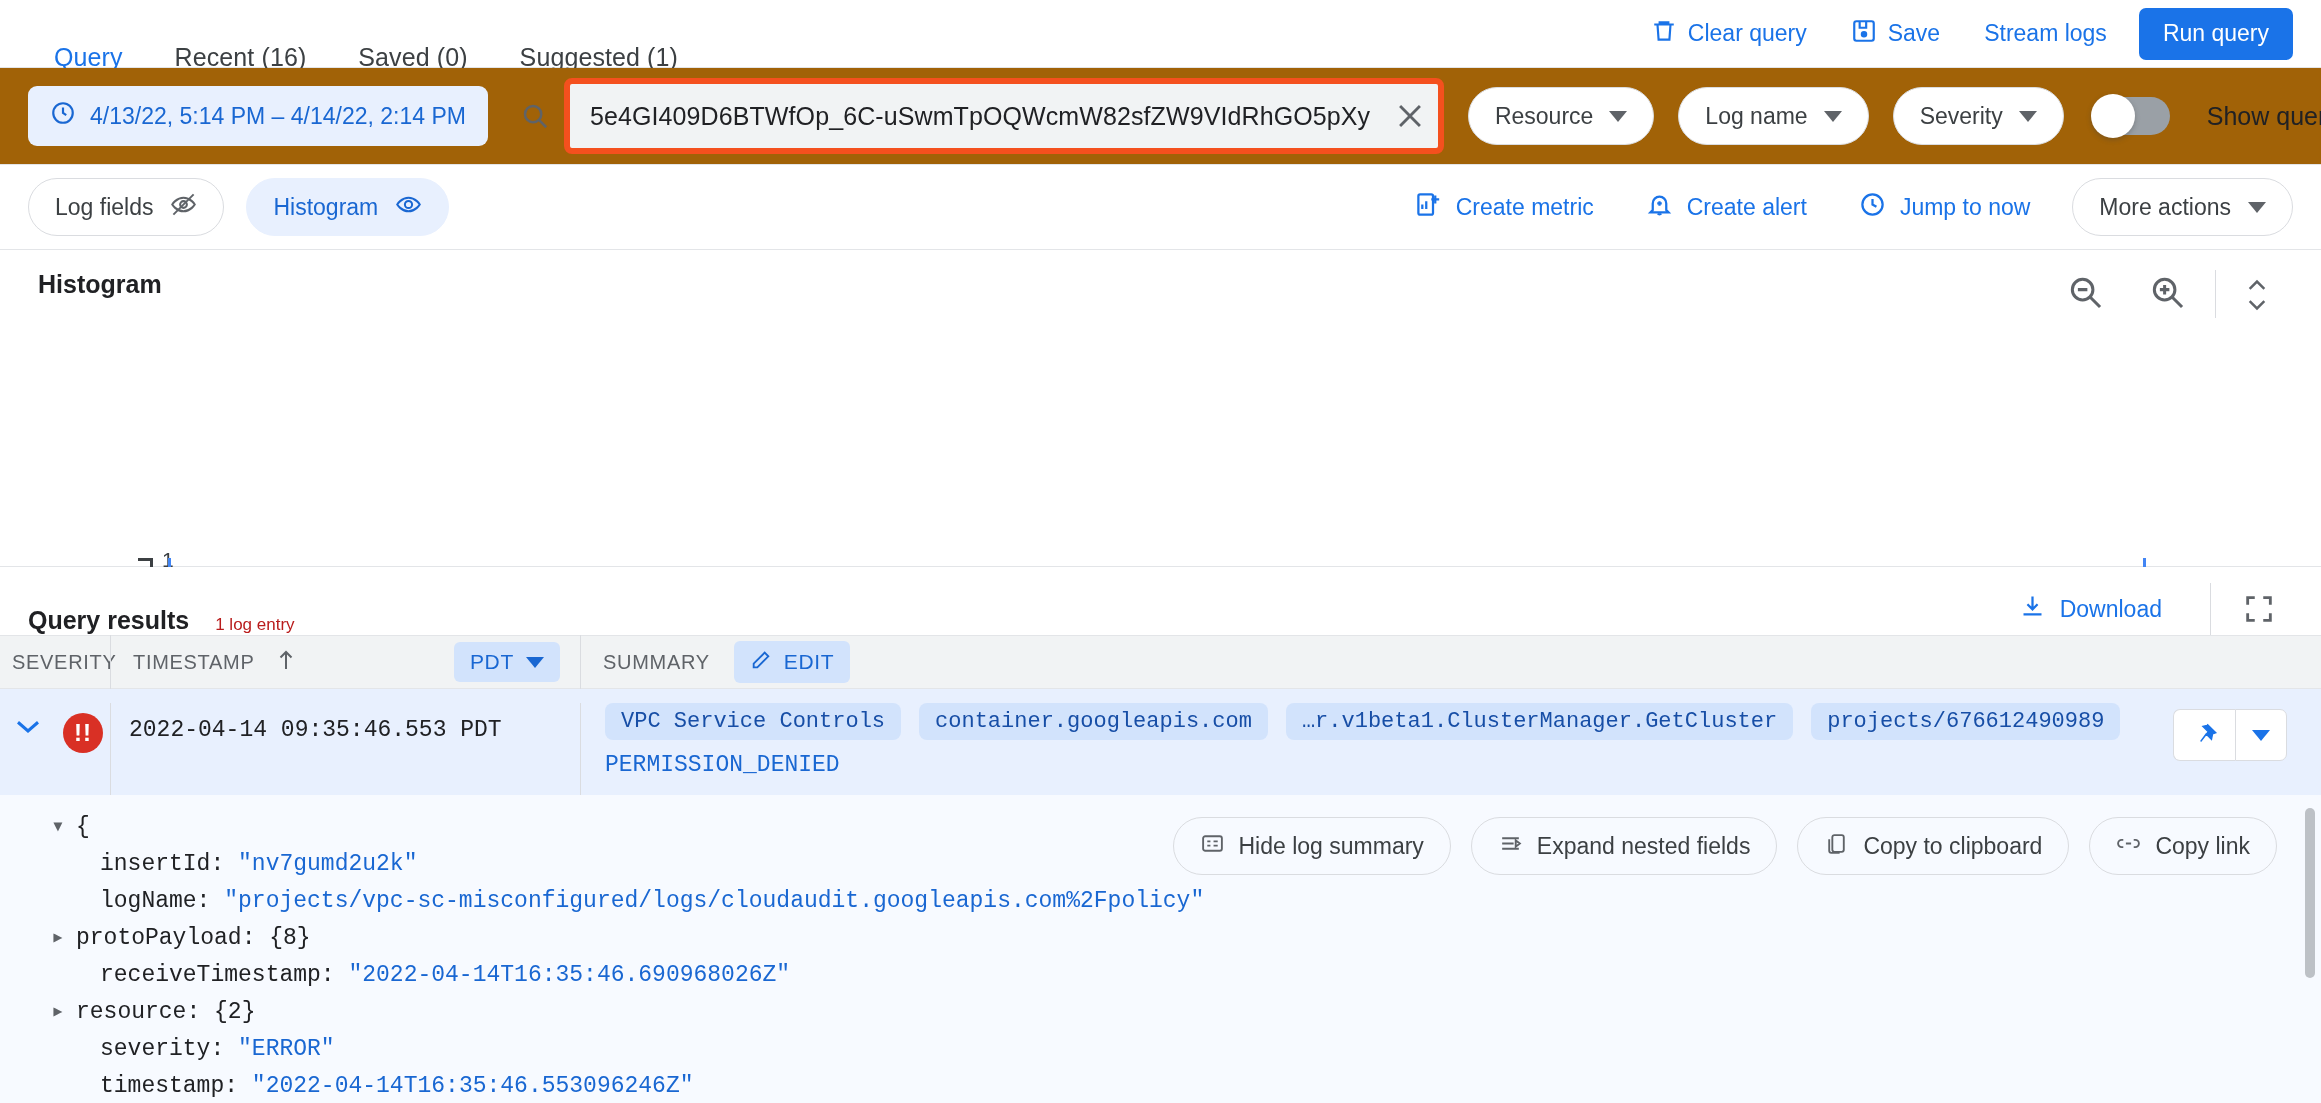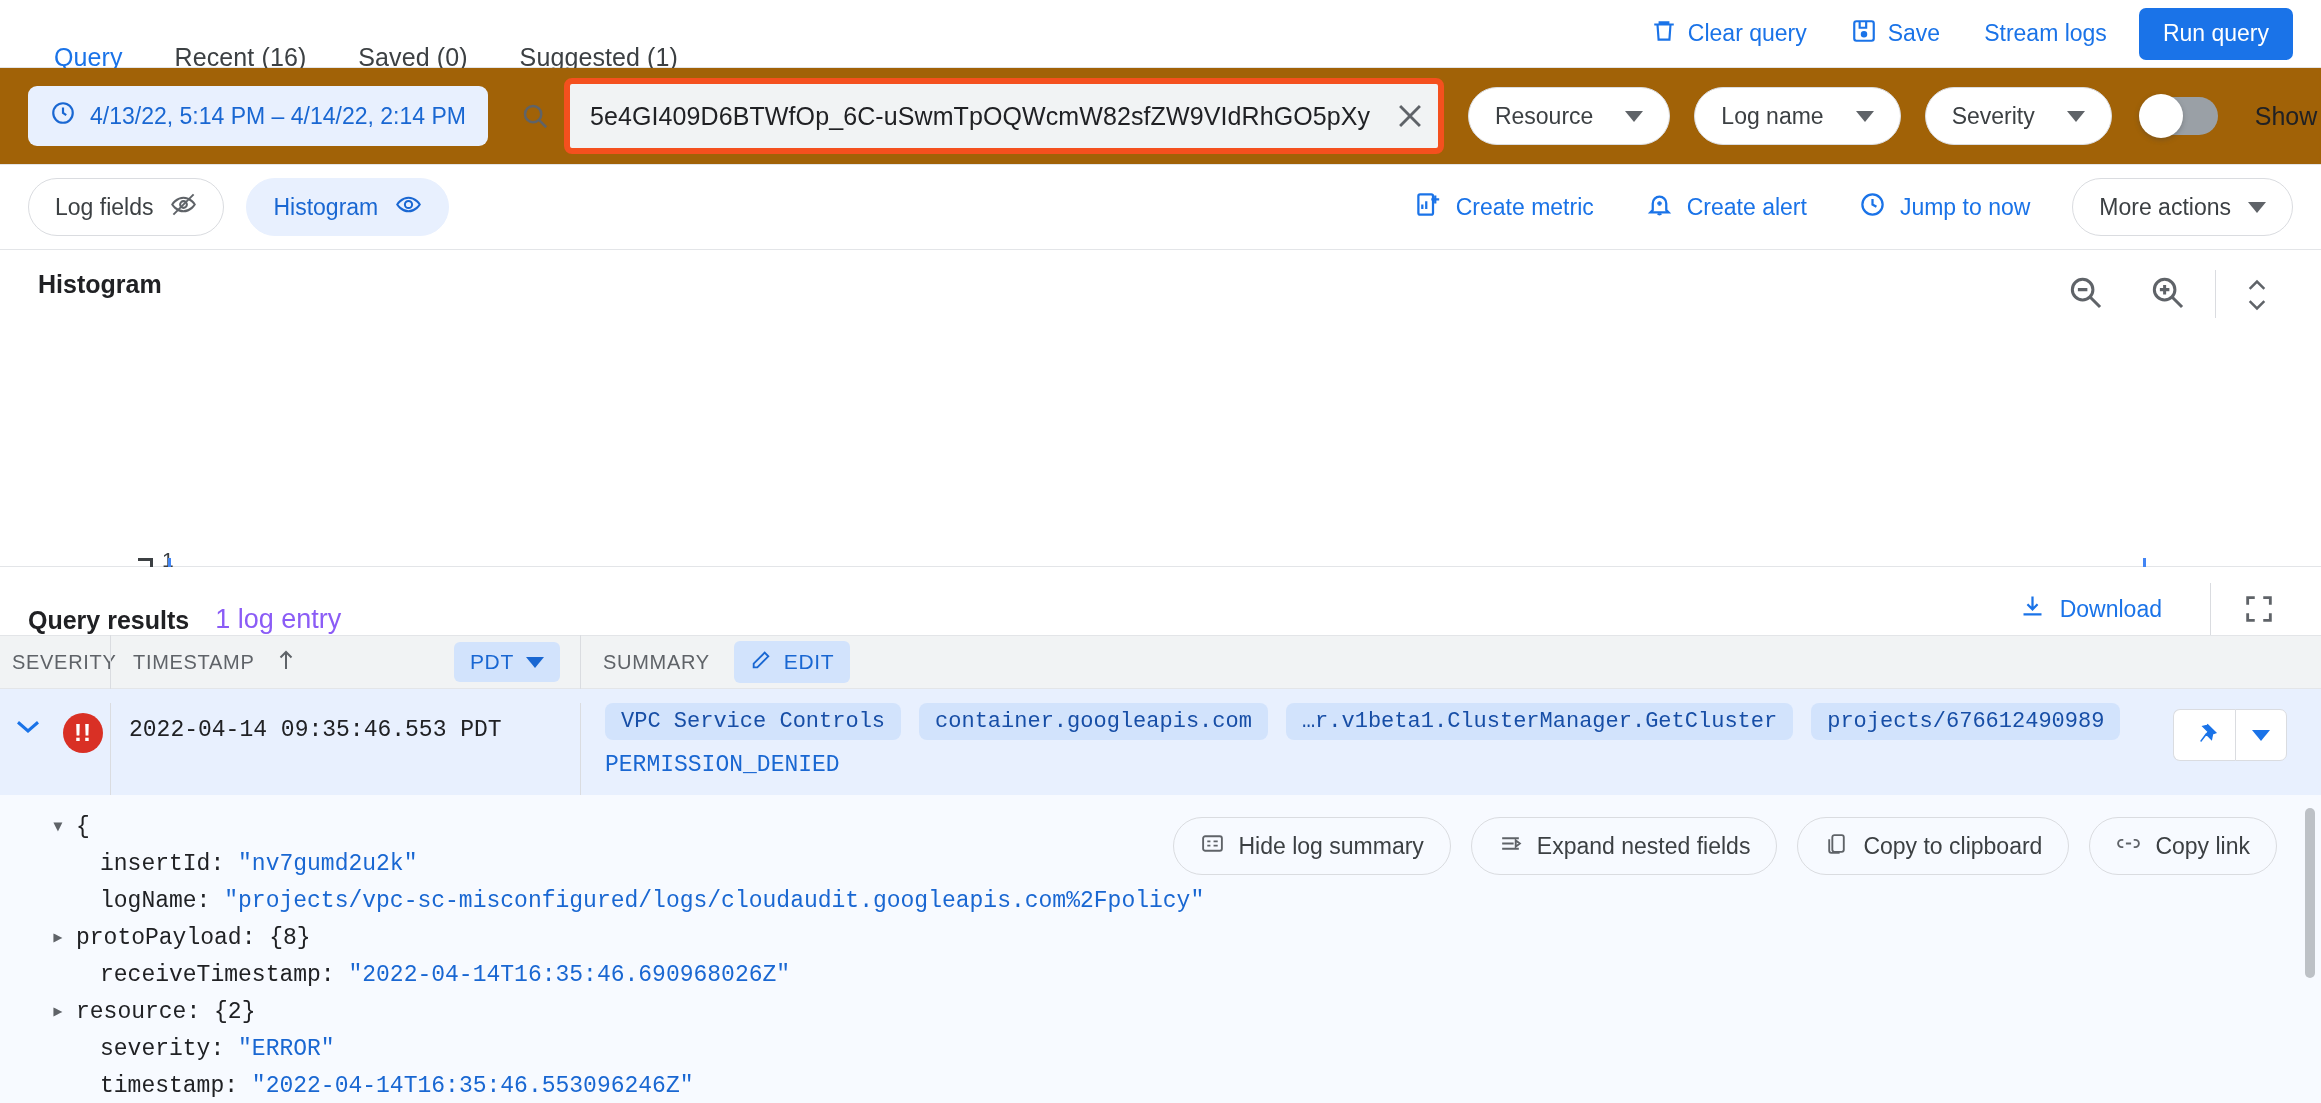--- a/index.html
+++ b/index.html
@@ -66,21 +66,21 @@
   .searchbox input {
     border:none; outline:none; background:transparent; flex:1;
     font-size:25px; font-family:inherit; color:#202124; letter-spacing:.1px;
     text-overflow: clip; white-space: nowrap; overflow:hidden;
   }
   .clearx {
     width:56px; height:56px; display:flex; align-items:center; justify-content:center;
     color:#5f6368; cursor:pointer; font-size:34px; font-weight:300;
   }
   .pillbtn {
-    display:flex; align-items:center; gap:32px; height:58px;
+    display:flex; align-items:center; gap:16px; height:58px;
     border:1px solid #dadce0; border-radius:30px; padding:12px 26px;
     font-size:23px; color:#3c4043; background:#fff; cursor:pointer;
     margin-left:24px; white-space:nowrap; font-family:inherit;
   }
   .caret { width:0;height:0;border-left:9px solid transparent;border-right:9px solid transparent;border-top:11px solid #5f6368;}
   .toggle-wrap { display:flex; align-items:center; gap:20px; margin-left:30px; }
   .toggle {
     width:76px;height:38px;border-radius:19px;background:#9aa0a6;position:relative;cursor:pointer;
   }
   .toggle .knob {
@@ -151,21 +151,21 @@
     position:absolute; left:0; top:563px; width:2321px; height:6px; background:#e8eaed;
   }
   .scrollthumb { position:absolute; left:183px; top:0; width:1220px; height:6px; background:#1a73e8;}
 
   
   .qrhead {
     position:absolute; left:0; top:567px; width:2321px; height:68px;
     display:flex; align-items:flex-end; padding:0 28px; background:#fff;
   }
   .qrtitle { font-size:25px; font-weight:700; color:#202124; }
-  .qrsub { font-size:27px; color:#8b5cf6; margin-left:26px; }
+  .qrsub { font-size:17px; color:#b91c1c; margin-left:26px; }
   .qrright { margin-left:auto; display:flex; align-items:center; gap:0; }
   .hdivider { width:1px; height:52px; background:#dadce0; margin:0 22px; }
   .expandico { width:52px;height:52px;display:flex;align-items:center;justify-content:center;color:#5f6368;cursor:pointer; margin-right:8px;}
 
   
   .tablehead {
     position:absolute; left:0; top:635px; width:2321px; height:54px;
     background:#f1f3f4; display:flex; align-items:center;
     border-top:1px solid #e3e5e8; border-bottom:1px solid #e3e5e8;
   }

